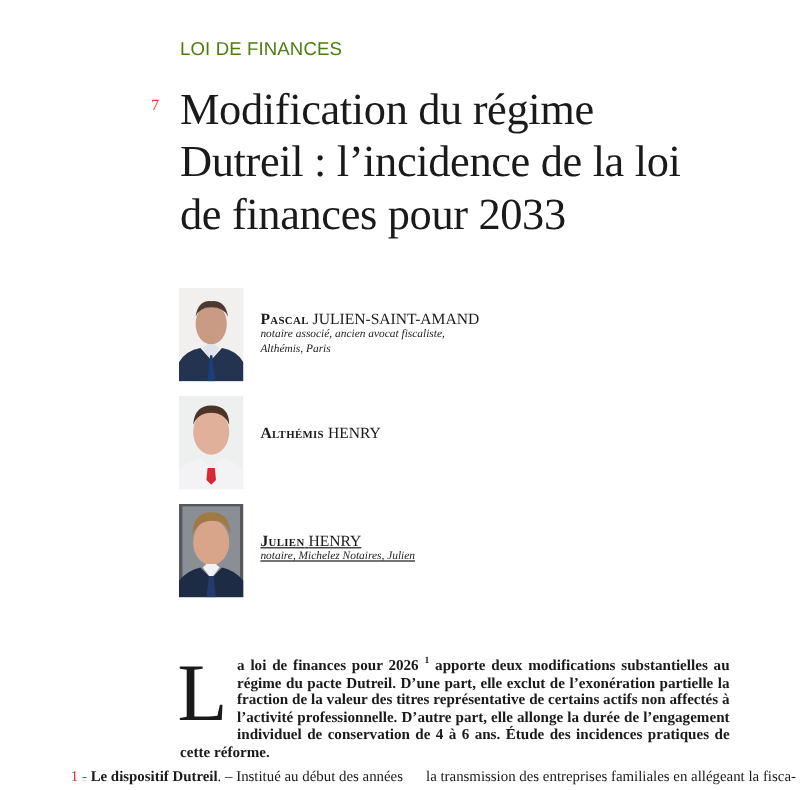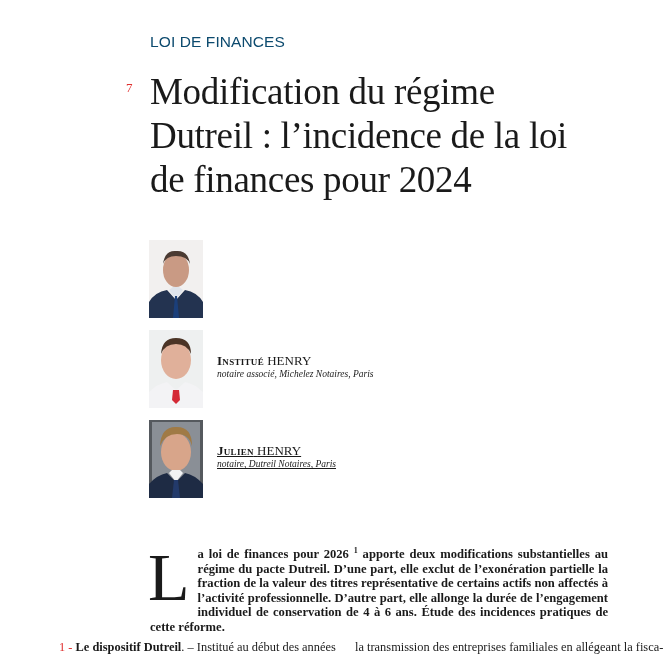--- a/index.html
+++ b/index.html
@@ -15,21 +15,21 @@
       font-family: "Liberation Serif", "DejaVu Serif", serif;
       color: #1a1a1a;
     }
     .section-label {
       position: absolute;
       left: 150px;
       top: 33px;
       font-family: "Liberation Sans", "DejaVu Sans", sans-serif;
       font-size: 15.5px;
       font-weight: 400;
-      color: #0c4a6e;
+      color: #4d7c0f;
       letter-spacing: 0.1px;
       text-align: center;
     }
     .article-number {
       position: absolute;
       left: 126px;
       top: 80px;
       font-family: "Liberation Serif", serif;
       font-size: 13px;
       color: #e0302f;
@@ -127,73 +127,80 @@
   </style>
 </head>
 <body>
 
 <div>
 
   <div class="section-label">LOI DE FINANCES</div>
 
   <div class="article-number">7</div>
 
-  <h1 class="title">Modification du régime Dutreil : l’incidence de la loi de finances pour 2024</h1>
+  <h1 class="title">Modification du régime Dutreil : l’incidence de la loi de finances pour 2033</h1>
 
   <div class="author" style="top:240px;">
     <div class="photo">
       <svg width="54" height="78" viewBox="0 0 54 78">
         <rect width="54" height="78" fill="#eceef0"></rect>
         <rect x="0" y="0" width="54" height="78" fill="#f2f0ef"></rect>
         <ellipse cx="27" cy="30" rx="13" ry="17" fill="#c99a84"></ellipse>
         <path d="M14 24 Q16 10 27 11 Q39 10 41 24 Q38 16 27 16 Q17 16 14 24Z" fill="#4a3a32"></path>
         <path d="M0 78 L0 62 Q6 52 18 50 L27 60 L36 50 Q48 52 54 62 L54 78Z" fill="#233350"></path>
         <path d="M20 50 L27 60 L34 50 L30 47 L24 47Z" fill="#dfe4ec"></path>
         <path d="M26 56 L28 56 L30 78 L24 78Z" fill="#1b3f7a"></path>
       </svg>
     </div>
+    <div class="info" style="top:18px;">
+      <div class="name">
+        <span class="first">Pascal</span>
+        <span>JULIEN-SAINT-AMAND</span>
+      </div>
+      <div class="role">notaire associé, ancien avocat fiscaliste,</div>
+      <div class="role">Althémis, Paris</div>
+    </div>
   </div>
 
   <div class="author" style="top:330px;">
     <div class="photo">
       <svg width="54" height="78" viewBox="0 0 54 78">
         <rect width="54" height="78" fill="#eef0f0"></rect>
         <ellipse cx="27" cy="30" rx="15" ry="19" fill="#e0b09a"></ellipse>
         <path d="M12 24 Q13 8 27 8 Q42 8 42 24 Q38 14 27 14 Q16 14 12 24Z" fill="#4b3426"></path>
         <path d="M0 78 L0 62 Q8 54 18 52 L27 60 L36 52 Q46 54 54 62 L54 78Z" fill="#f3f3f5"></path>
         <path d="M24 60 L30 60 L31 70 L27 74 L23 70Z" fill="#d42a36"></path>
       </svg>
     </div>
     <div class="info" style="top:23px;">
       <div class="name">
-        <span class="first">Institué</span>
+        <span class="first">Althémis</span>
         <span>HENRY</span>
       </div>
-      <div class="role">notaire associé, Michelez Notaires, Paris</div>
     </div>
   </div>
 
   <div class="author" style="top:420px;">
     <div class="photo">
       <svg width="54" height="78" viewBox="0 0 54 78">
         <rect width="54" height="78" fill="#55595e"></rect>
         <rect x="3" y="2" width="48" height="74" fill="#8a8f96"></rect>
         <ellipse cx="27" cy="32" rx="15" ry="19" fill="#d8a58a"></ellipse>
         <path d="M11 26 Q12 6 28 7 Q43 7 43 26 Q40 14 28 14 Q16 14 11 26Z" fill="#a07a45"></path>
         <path d="M0 78 L0 64 Q8 55 18 53 L27 62 L36 53 Q46 55 54 64 L54 78Z" fill="#1e2b44"></path>
         <path d="M20 53 L27 62 L34 53 L31 50 L23 50Z" fill="#f1f2f4"></path>
         <path d="M25 60 L29 60 L31 78 L23 78Z" fill="#233a6a"></path>
       </svg>
     </div>
     <div class="info" style="top:23px;text-decoration:underline;">
       <div class="name">
         <span class="first">Julien</span>
         <span>HENRY</span>
       </div>
-      <div class="role">notaire, Dutreil Notaires, Paris</div>
+      <div class="role">notaire, Michelez Notaires, Julien</div>
     </div>
   </div>
 
   <div class="abstract">
     <span class="dropcap">L</span><span>a loi de finances pour 2026</span>&nbsp;<span class="sup">1</span><span> apporte deux modifications substantielles au régime du pacte Dutreil. D’une part, elle exclut de l’exonération partielle la fraction de la valeur des titres représentative de certains actifs non affectés à l’activité professionnelle. D’autre part, elle allonge la durée de l’engagement individuel de conservation de 4 à 6 ans. Étude des incidences pratiques de cette réforme.</span>
   </div>
 
   <div class="body-col left">
     <span class="para-num">1</span><span class="para-num"> - </span><span class="para-title">Le dispositif Dutreil</span><span>. – Institué au début des années</span>
   </div>

